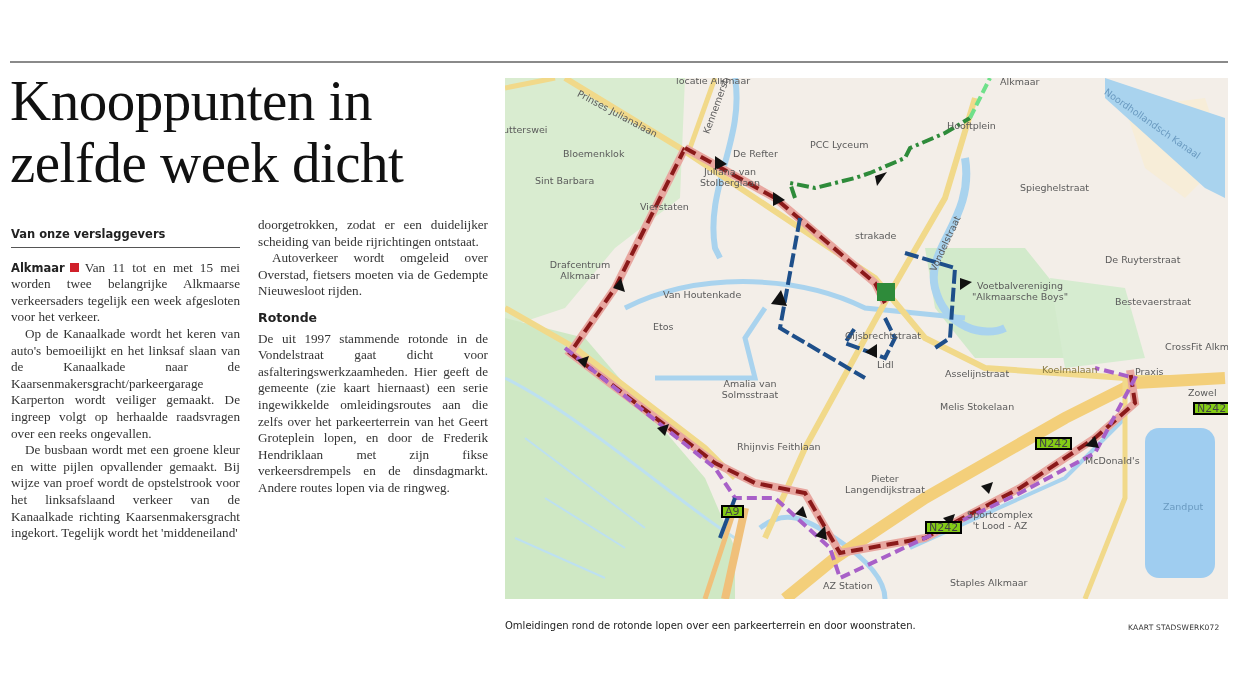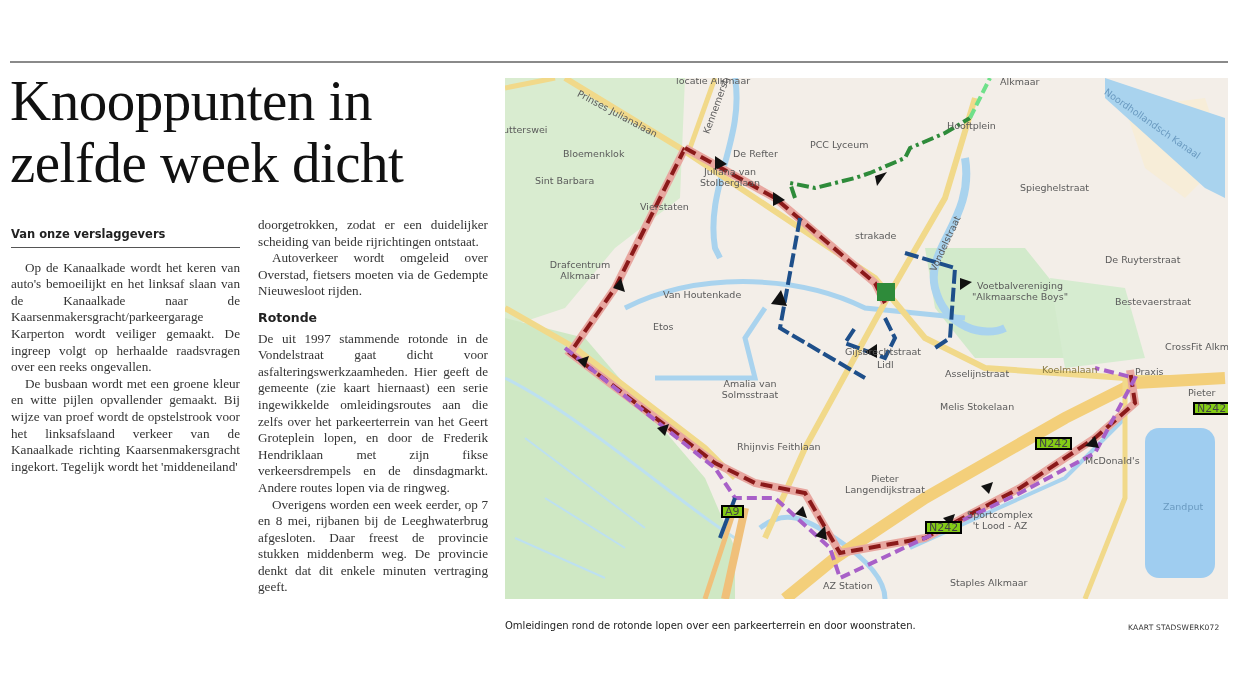--- a/index.html
+++ b/index.html
@@ -25,30 +25,30 @@
 </style>
 </head>
 <body>
 
 <div class="topline"></div>
 
 <h1 class="headline">Knooppunten in zelfde week dicht</h1>
 
 <div class="col col1">
   <div class="byline">Van onze verslaggevers</div>
+  <p><span class="dateline">Alkmaar</span><span class="redsq"></span><span>Van 11 tot en met 15 mei worden twee belangrijke Alkmaarse verkeersaders tegelijk een week afgesloten voor het verkeer.</span></p>
   <p class="indent">Op de Kanaalkade wordt het keren van auto's bemoeilijkt en het linksaf slaan van de Kanaalkade naar de Kaarsenmakersgracht/parkeergarage Karperton wordt veiliger gemaakt. De ingreep volgt op herhaalde raadsvragen over een reeks ongevallen.</p>
   <p class="indent">De busbaan wordt met een groene kleur en witte pijlen opvallender gemaakt. Bij wijze van proef wordt de opstelstrook voor het linksafslaand verkeer van de Kanaalkade richting Kaarsenmakersgracht ingekort. Tegelijk wordt het 'middeneiland'</p>
 </div>
 
 <div class="col col2">
   <p>doorgetrokken, zodat er een duidelijker scheiding van beide rijrichtingen ontstaat.</p>
   <p class="indent">Autoverkeer wordt omgeleid over Overstad, fietsers moeten via de Gedempte Nieuwesloot rijden.</p>
   <div class="subhead">Rotonde</div>
   <p>De uit 1997 stammende rotonde in de Vondelstraat gaat dicht voor asfalteringswerkzaamheden. Hier geeft de gemeente (zie kaart hiernaast) een serie ingewikkelde omleidingsroutes aan die zelfs over het parkeerterrein van het Geert Groteplein lopen, en door de Frederik Hendriklaan met zijn fikse verkeersdrempels en de dinsdagmarkt. Andere routes lopen via de ringweg.</p>
-  <p class="indent">Overigens worden een week eerder, op 7 en 8 mei, rijbanen bij de Leeghwaterbrug afgesloten. Daar freest de provincie stukken middenberm weg. De provincie denkt dat dit enkele minuten vertraging geeft.</p>
 </div>
 
 <div class="map">
   <svg width="723" height="521" viewBox="0 0 723 521">
 
     <rect x="0" y="0" width="723" height="521" fill="#f3eee8"></rect>
 
     <path d="M0,0 L180,0 L175,120 L110,170 L60,230 L0,250 Z" fill="#d9ecd0"></path>
     <path d="M0,240 L80,260 L140,330 L200,400 L230,470 L230,521 L0,521 Z" fill="#cfe8c4"></path>
     <path d="M420,170 L520,170 L560,220 L560,280 L470,280 L430,230 Z" fill="#d2eacb"></path>
@@ -123,26 +123,26 @@
   <div class="maplbl" style="left:590px;top:40px;transform:rotate(35deg);color:#6a9ac0;">Noordhollandsch Kanaal</div>
   <div class="maplbl" style="left:515px;top:104px;">Spieghelstraat</div>
   <div class="maplbl" style="left:350px;top:111px;margin-top:41px;">strakade</div>
   <div class="maplbl" style="left:135px;top:123px;">Vierstaten</div>
   <div class="maplbl" style="left:40px;top:181px;width:70px;white-space:normal;">Drafcentrum Alkmaar</div>
   <div class="maplbl" style="left:158px;top:211px;">Van Houtenkade</div>
   <div class="maplbl" style="left:148px;top:243px;">Etos</div>
   <div class="maplbl" style="left:600px;top:176px;">De Ruyterstraat</div>
   <div class="maplbl" style="left:455px;top:202px;width:120px;white-space:normal;">Voetbalvereniging "Alkmaarsche Boys"</div>
   <div class="maplbl" style="left:610px;top:218px;">Bestevaerstraat</div>
-  <div class="maplbl" style="left:340px;top:268px;">Gijsbrechtstraat</div>
+  <div class="maplbl" style="left:340px;top:252px;">Gijsbrechtstraat</div>
   <div class="maplbl" style="left:372px;top:281px;">Lidl</div>
   <div class="maplbl" style="left:410px;top:160px;transform:rotate(-65deg);">Vondelstraat</div>
   <div class="maplbl" style="left:660px;top:263px;">CrossFit Alkm</div>
   <div class="maplbl" style="left:630px;top:288px;">Praxis</div>
-  <div class="maplbl" style="left:683px;top:309px;">Pieter</div>
+  <div class="maplbl" style="left:683px;top:309px;">Zowel</div>
   <div class="maplbl" style="left:537px;top:286px;color:#8a7a40;">Koelmalaan</div>
   <div class="maplbl" style="left:440px;top:290px;">Asselijnstraat</div>
   <div class="maplbl" style="left:205px;top:300px;width:80px;white-space:normal;">Amalia van Solmsstraat</div>
   <div class="maplbl" style="left:435px;top:323px;">Melis Stokelaan</div>
   <div class="maplbl" style="left:232px;top:363px;">Rhijnvis Feithlaan</div>
   <div class="maplbl" style="left:335px;top:395px;width:90px;white-space:normal;">Pieter Langendijkstraat</div>
   <div class="maplbl" style="left:580px;top:377px;">McDonald's</div>
   <div class="maplbl" style="left:658px;top:423px;color:#6a9ac0;">Zandput</div>
   <div class="maplbl" style="left:460px;top:431px;width:70px;white-space:normal;">Sportcomplex 't Lood - AZ</div>
   <div class="maplbl" style="left:445px;top:499px;">Staples Alkmaar</div>

